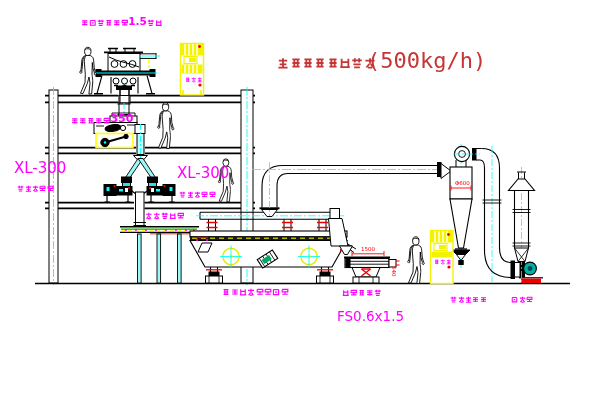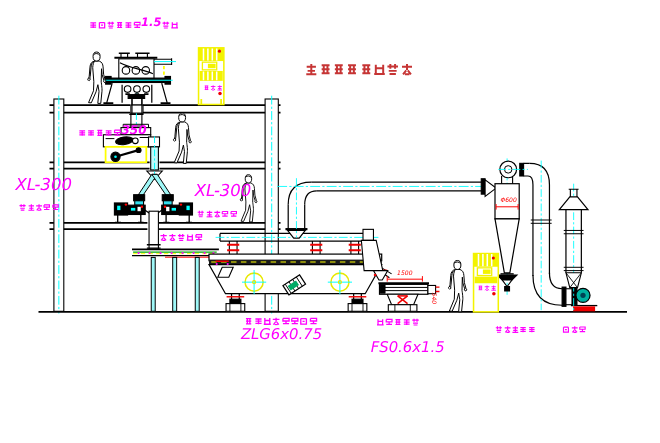--- a/index.html
+++ b/index.html
@@ -1,17 +1,17 @@
 <!DOCTYPE html>
 <html><head>
 <meta charset="utf-8">
 <style>
   html,body{margin:0;padding:0;background:#ffffff;}
   body{font-family:"DejaVu Sans","Liberation Sans",sans-serif;}
-  .stage{position:relative;width:600px;height:379px;background:#ffffff;overflow:hidden;font-style:italic;}
+  .stage{position:relative;width:600px;height:379px;background:#ffffff;overflow:hidden;}
   .stage svg.scene{position:absolute;left:0;top:0;}
   .lbl{position:absolute;line-height:1;white-space:nowrap;letter-spacing:0;}
   .lbl .run{display:inline-block;vertical-align:bottom;}
   .lbl svg.cg{display:inline-block;vertical-align:bottom;margin:0 0.2px;}
   .vertical{transform-origin:left top;transform:rotate(90deg);}
 </style>
 </head>
 <body>
 
 <div class="stage">
@@ -404,20 +404,21 @@
         <path d="M2,2H8M2,5H8M2,8H8M3.6,2V8M6.4,2V8" stroke="currentColor" stroke-width="1.5" fill="none"></path>
       </svg><svg class="cg" width="12" height="12" viewBox="0 0 10 10">
         <path d="M2,2H8M2,5H8M2,8H8M3.6,2V8M6.4,2V8" stroke="currentColor" stroke-width="1.5" fill="none"></path>
       </svg><svg class="cg" width="12" height="12" viewBox="0 0 10 10">
         <path d="M2.2,1.5V8.5M7.8,1.5V8.5M2.2,4.2H7.8M1,8.5H9" stroke="currentColor" stroke-width="1.5" fill="none"></path>
       </svg><svg class="cg" width="12" height="12" viewBox="0 0 10 10">
         <path d="M1,2.8H9M3.2,1V4.6M6.8,1V4.6M2,6.2H8M2.6,8.6H7.4" stroke="currentColor" stroke-width="1.5" fill="none"></path>
       </svg><svg class="cg" width="12" height="12" viewBox="0 0 10 10">
         <path d="M1.2,3H8.8M5,1V5.6M2,8.8L4.4,5.8M8,8.8L5.6,5.8M3.4,8.8H6.8" stroke="currentColor" stroke-width="1.5" fill="none"></path>
       </svg></div>
+<div class="lbl" style="left:367px;top:50px;font-size:22px;color:#c63535;font-family:'DejaVu Sans Mono','Liberation Mono',monospace;">(500kg/h)</div>
 
 <div class="lbl cjkify" style="left:71px;top:113px;font-size:7.5px;color:#ff00ff;font-weight:bold;"><svg class="cg" width="7.5" height="7.5" viewBox="0 0 10 10">
         <path d="M1.5,2.5H8.5M1.5,5H8.5M1.5,7.5H8.5M5,2.5V8.5" stroke="currentColor" stroke-width="1.5" fill="none"></path>
       </svg><svg class="cg" width="7.5" height="7.5" viewBox="0 0 10 10">
         <path d="M1.5,2.5H8.5M1.5,5H8.5M1.5,7.5H8.5M5,2.5V8.5" stroke="currentColor" stroke-width="1.5" fill="none"></path>
       </svg><svg class="cg" width="7.5" height="7.5" viewBox="0 0 10 10">
         <path d="M2,2H8M2,5H8M2,8H8M3.6,2V8M6.4,2V8" stroke="currentColor" stroke-width="1.5" fill="none"></path>
       </svg><svg class="cg" width="7.5" height="7.5" viewBox="0 0 10 10">
         <path d="M1.5,2.5H8.5M1.5,5H8.5M1.5,7.5H8.5M5,2.5V8.5" stroke="currentColor" stroke-width="1.5" fill="none"></path>
       </svg><svg class="cg" width="7.5" height="7.5" viewBox="0 0 10 10">
@@ -472,21 +473,20 @@
         <path d="M1.2,3H8.8M5,1V5.6M2,8.8L4.4,5.8M8,8.8L5.6,5.8M3.4,8.8H6.8" stroke="currentColor" stroke-width="1.5" fill="none"></path>
       </svg><svg class="cg" width="8" height="8" viewBox="0 0 10 10">
         <path d="M1.5,1.8H8.5V4.8H1.5V1.8M1.5,7.8H8.5M5,4.8V7.8" stroke="currentColor" stroke-width="1.5" fill="none"></path>
       </svg><svg class="cg" width="8" height="8" viewBox="0 0 10 10">
         <path d="M1.5,1.8H8.5V4.8H1.5V1.8M1.5,7.8H8.5M5,4.8V7.8" stroke="currentColor" stroke-width="1.5" fill="none"></path>
       </svg><svg class="cg" width="8" height="8" viewBox="0 0 10 10">
         <path d="M1.8,2H8.2M1.8,2V8.4H8.2V2M3.8,5.2H6.2" stroke="currentColor" stroke-width="1.5" fill="none"></path>
       </svg><svg class="cg" width="8" height="8" viewBox="0 0 10 10">
         <path d="M1.5,1.8H8.5V4.8H1.5V1.8M1.5,7.8H8.5M5,4.8V7.8" stroke="currentColor" stroke-width="1.5" fill="none"></path>
       </svg></div>
-<div class="lbl" style="left:219px;top:298px;font-size:13.5px;color:#ff00ff;">ZLG6x0.75</div>
 
 <div class="lbl cjkify" style="left:342px;top:289px;font-size:7.5px;color:#ff00ff;font-weight:bold;"><svg class="cg" width="7.5" height="7.5" viewBox="0 0 10 10">
         <path d="M2.2,1.5V8.5M7.8,1.5V8.5M2.2,4.2H7.8M1,8.5H9" stroke="currentColor" stroke-width="1.5" fill="none"></path>
       </svg><svg class="cg" width="7.5" height="7.5" viewBox="0 0 10 10">
         <path d="M1.5,1.8H8.5V4.8H1.5V1.8M1.5,7.8H8.5M5,4.8V7.8" stroke="currentColor" stroke-width="1.5" fill="none"></path>
       </svg><svg class="cg" width="7.5" height="7.5" viewBox="0 0 10 10">
         <path d="M2,2H8M2,5H8M2,8H8M3.6,2V8M6.4,2V8" stroke="currentColor" stroke-width="1.5" fill="none"></path>
       </svg><svg class="cg" width="7.5" height="7.5" viewBox="0 0 10 10">
         <path d="M1.5,2.5H8.5M1.5,5H8.5M1.5,7.5H8.5M5,2.5V8.5" stroke="currentColor" stroke-width="1.5" fill="none"></path>
       </svg><svg class="cg" width="7.5" height="7.5" viewBox="0 0 10 10">

